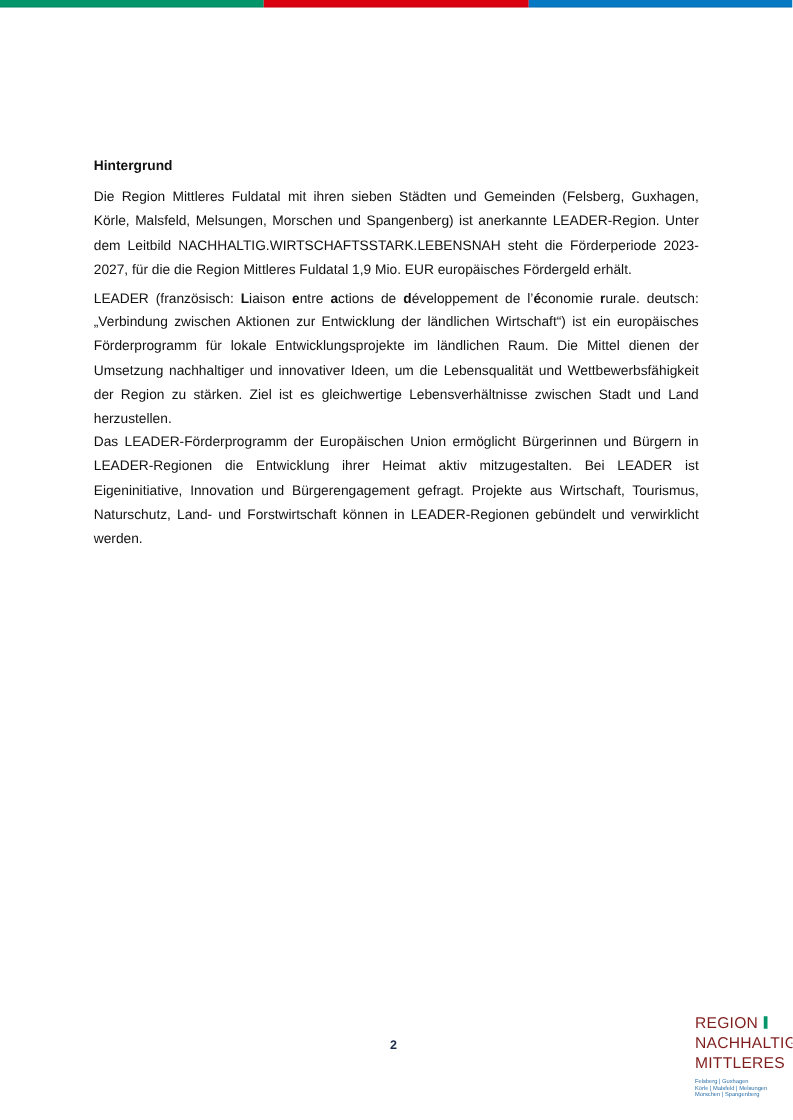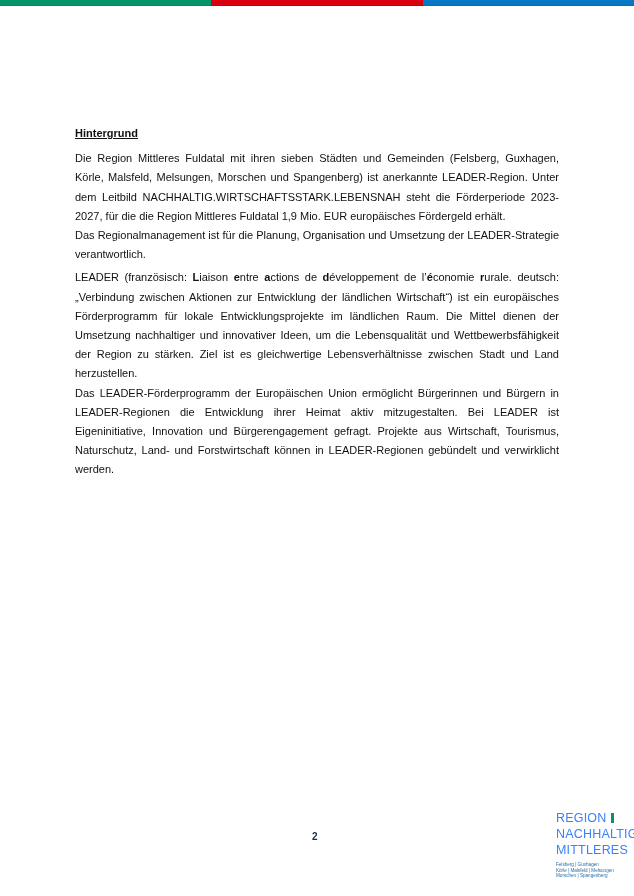--- a/index.html
+++ b/index.html
@@ -1,43 +1,42 @@
 <!DOCTYPE html>
 <html><head>
   <meta charset="utf-8">
   <style>
     html, body { margin: 0; padding: 0; background: #ffffff; }
     body { width: 634px; height: 896px; position: relative; overflow: hidden; font-family: "Liberation Sans", sans-serif; color: #111; }
     .topbar { position: absolute; top: 0; left: 0; width: 634px; height: 6px; display: flex; }
     .topbar .seg { flex: 1; height: 5px; border-bottom: 1px solid rgba(0,0,0,0.08); }
     .content { position: absolute; left: 75px; top: 124px; width: 484px; font-size: 11px; line-height: 19.2px; }
-    .heading { font-weight: bold; text-decoration: underline; margin: 0; }
+    .heading { font-weight: bold; margin: 0; }
     .heading.h1 { margin-bottom: 6px; }
     .para { margin: 0; text-align: justify; }
     .gap { height: 4px; }
     .page-number { position: absolute; top: 831px; left: 312px; font-size: 10px; font-weight: bold; color: #1a2a4a; }
     .logo { position: absolute; left: 556px; top: 810px; width: 72px; }
-    .logo-line { font-size: 12.5px; line-height: 16px; color: #3b82f6; letter-spacing: 0.2px; display: flex; align-items: center; }
+    .logo-line { font-size: 12.5px; line-height: 16px; color: #7f1d1d; letter-spacing: 0.2px; display: flex; align-items: center; }
     .logo-bar { display: inline-block; width: 3px; height: 10px; margin-left: 4px; }
     .logo-small { font-size: 4.6px; line-height: 5.6px; color: #2a6fa8; margin-top: 4px; white-space: nowrap; }
     b.hl { font-weight: bold; }
   </style>
 </head>
 <body>
 
 <div class="topbar">
   <div class="seg" style="background:#05956b"></div>
   <div class="seg" style="background:#d9000f"></div>
   <div class="seg" style="background:#0779c3"></div>
 </div>
 
 <div class="content">
   <p class="heading h1">Hintergrund</p>
   <p class="para">Die Region Mittleres Fuldatal mit ihren sieben Städten und Gemeinden (Felsberg, Guxhagen, Körle, Malsfeld, Melsungen, Morschen und Spangenberg) ist anerkannte LEADER-Region. Unter dem Leitbild NACHHALTIG.WIRTSCHAFTSSTARK.LEBENSNAH steht die Förderperiode 2023-2027, für die die Region Mittleres Fuldatal 1,9 Mio. EUR europäisches Fördergeld erhält.</p>
-  <p class="para">Das Regionalmanagement ist für die Planung, Organisation und Umsetzung der LEADER-Strategie verantwortlich.</p>
   <div class="gap"></div>
   <p class="para"><span>LEADER (französisch: </span><b class="hl">L</b><span>iaison </span><b class="hl">e</b><span>ntre </span><b class="hl">a</b><span>ctions de </span><b class="hl">d</b><span>éveloppement de l’</span><b class="hl">é</b><span>conomie </span><b class="hl">r</b><span>urale. deutsch: „Verbindung zwischen Aktionen zur Entwicklung der ländlichen Wirtschaft“) ist ein europäisches Förderprogramm für lokale Entwicklungsprojekte im ländlichen Raum. Die Mittel dienen der Umsetzung nachhaltiger und innovativer Ideen, um die Lebensqualität und Wettbewerbsfähigkeit der Region zu stärken. Ziel ist es gleichwertige Lebensverhältnisse zwischen Stadt und Land herzustellen.</span></p>
   <p class="para">Das LEADER-Förderprogramm der Europäischen Union ermöglicht Bürgerinnen und Bürgern in LEADER-Regionen die Entwicklung ihrer Heimat aktiv mitzugestalten. Bei LEADER ist Eigeninitiative, Innovation und Bürgerengagement gefragt. Projekte aus Wirtschaft, Tourismus, Naturschutz, Land- und Forstwirtschaft können in LEADER-Regionen gebündelt und verwirklicht werden.</p>
 </div>
 
 <div class="page-number">2</div>
 
 <div class="logo">
   <div class="logo-line">
       <span>REGION</span>

